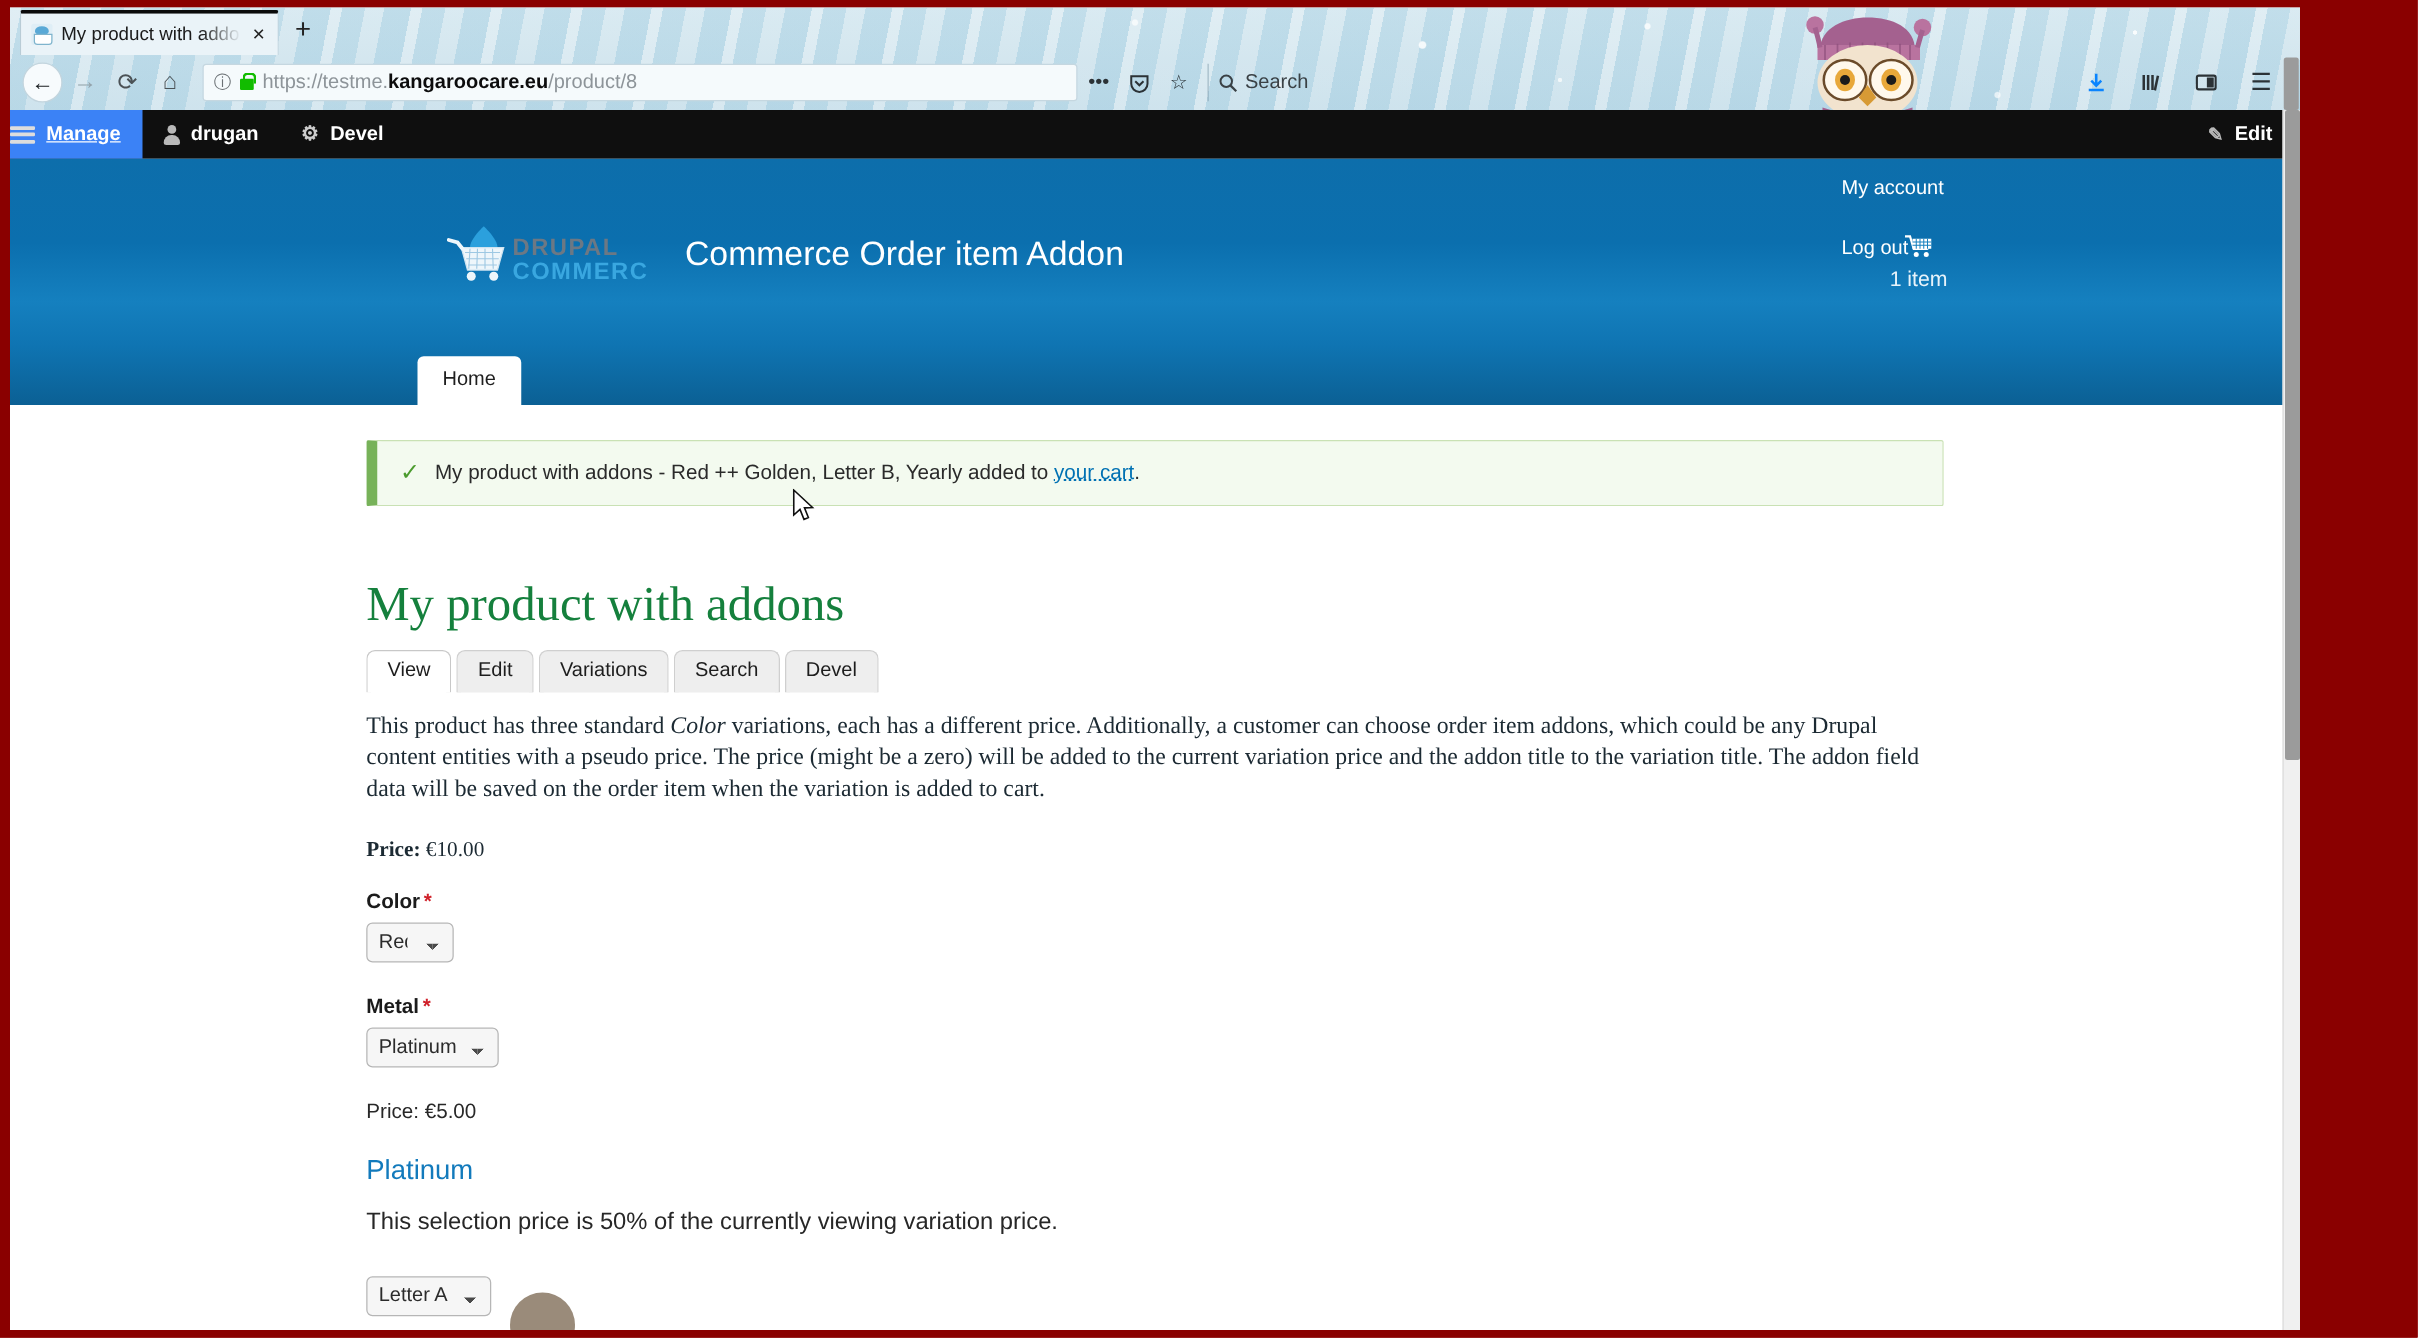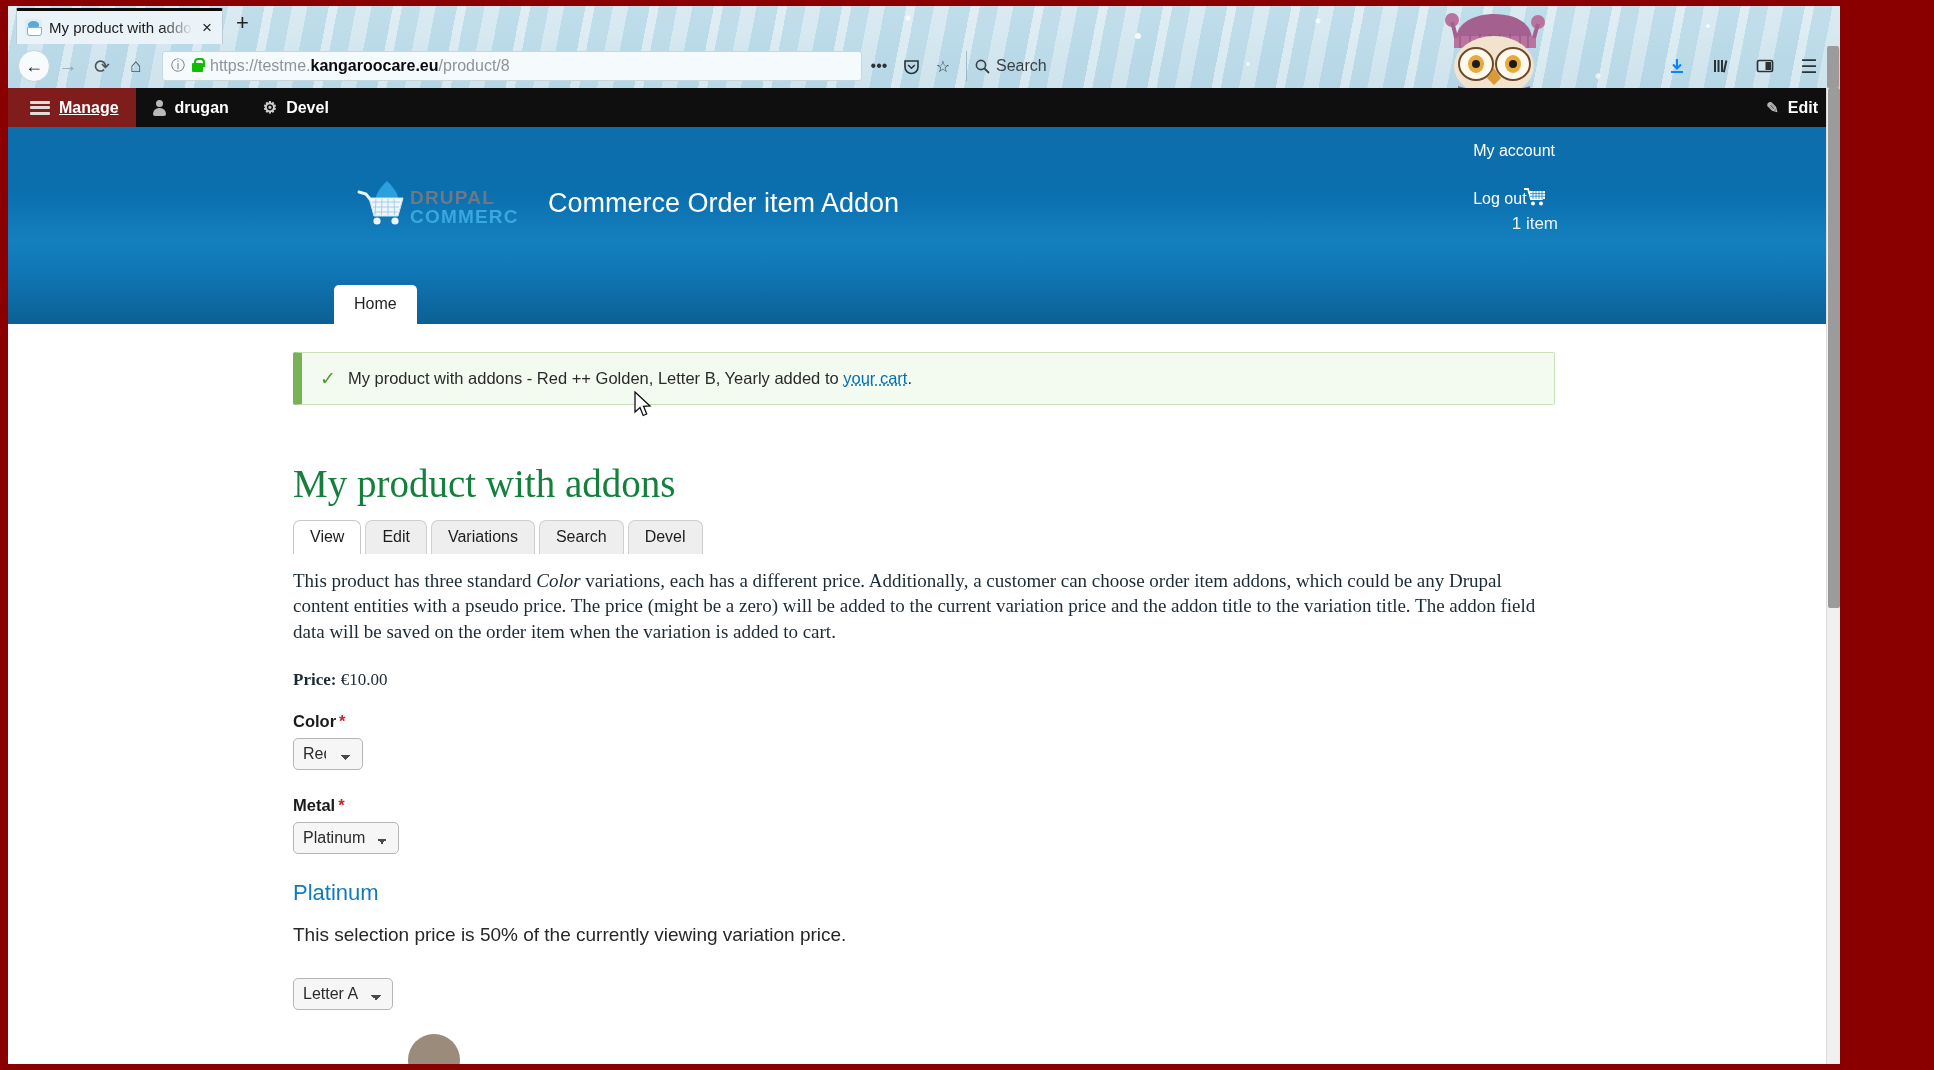--- a/index.html
+++ b/index.html
@@ -173,21 +173,21 @@
   #admin-toolbar {
     height: 39px; background: #0f0f0f;
     display: flex; align-items: center;
     color: #fff; position: relative;
   }
   .adm-item {
     display: flex; align-items: center; gap: 9px;
     height: 39px; padding: 0 17px;
     font-size: 16px; font-weight: bold; color: #fff;
   }
-  #adm-manage { background: #7f1d1d; padding-left: 22px; }
+  #adm-manage { background: #3b82f6; padding-left: 0; }
   #adm-manage .lbl { text-decoration: underline; }
   .burger { width: 20px; height: 14px; position: relative; flex: 0 0 auto; }
   .burger i {
     position: absolute; left: 0; width: 20px; height: 3px;
     background: #ddd; border-radius: 1px;
   }
   .burger i:nth-child(1){ top: 0; }
   .burger i:nth-child(2){ top: 5.5px; }
   .burger i:nth-child(3){ top: 11px; }
   .person-icon {
@@ -580,20 +580,21 @@
         <option>Red</option>
       </select>
 
       <div class="field-label">
         <span>Metal</span><span class="req">*</span>
       </div>
       <select class="ddl" id="sel-metal">
         <option>Platinum</option>
       </select>
 
+      <div class="sub-price">Price: €5.00</div>
       <div class="addon-title">Platinum</div>
       <div class="addon-desc">This selection price is 50% of the currently viewing variation price.</div>
 
       <select class="ddl" id="sel-letters">
         <option>Letter A</option>
       </select>
 
     </div>
 
     <div id="bottom-blob"></div>

